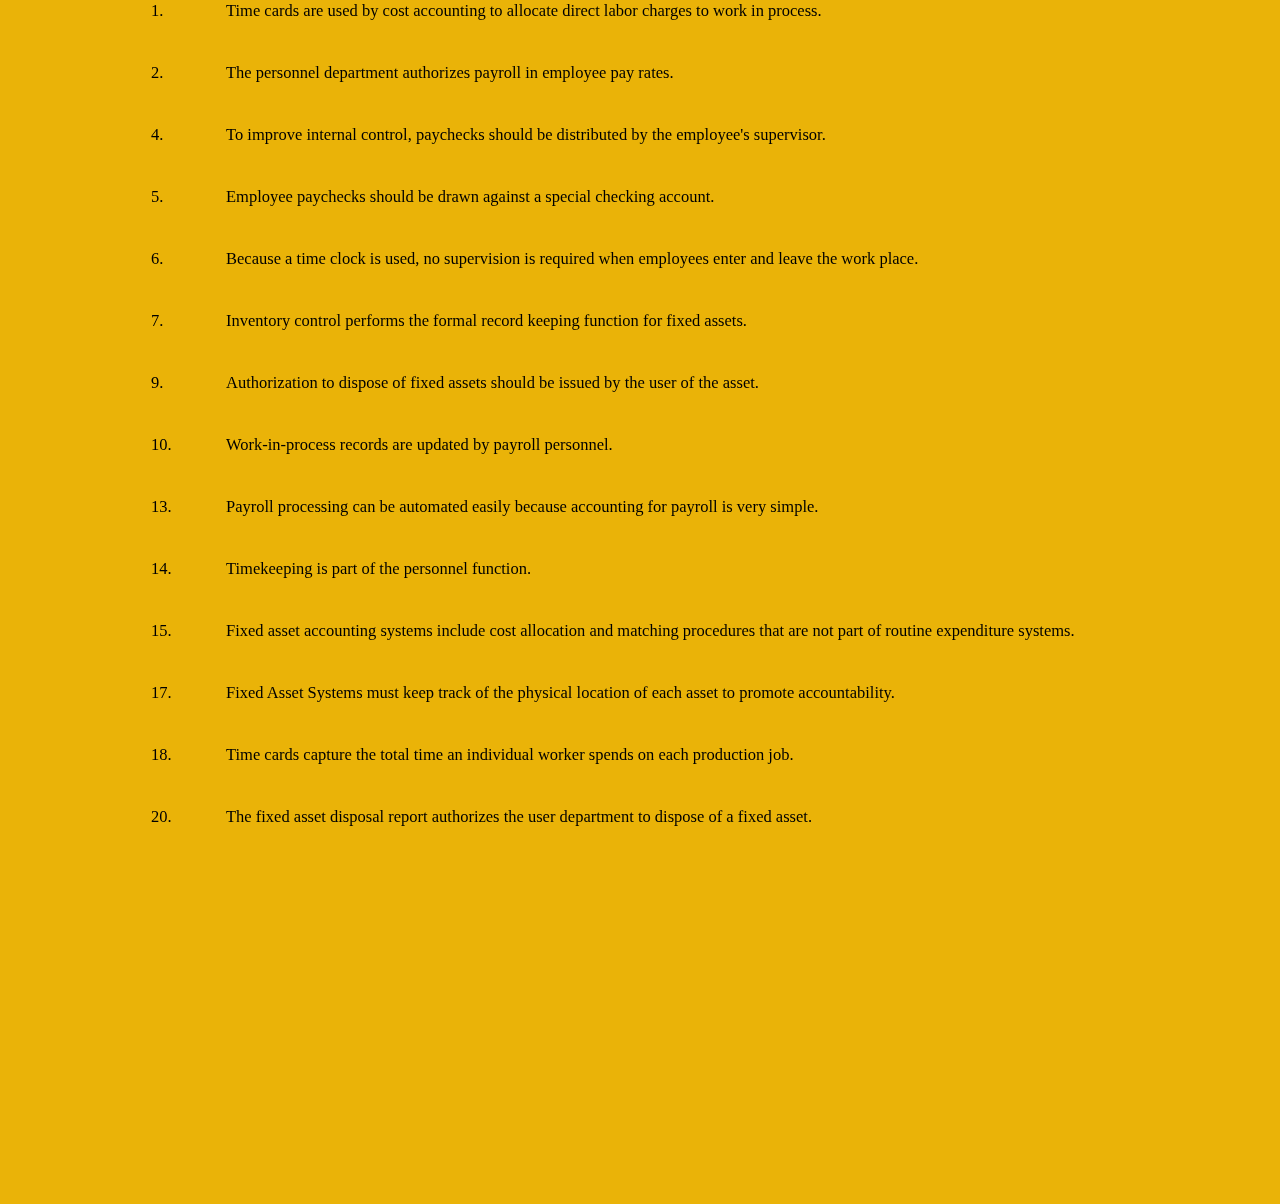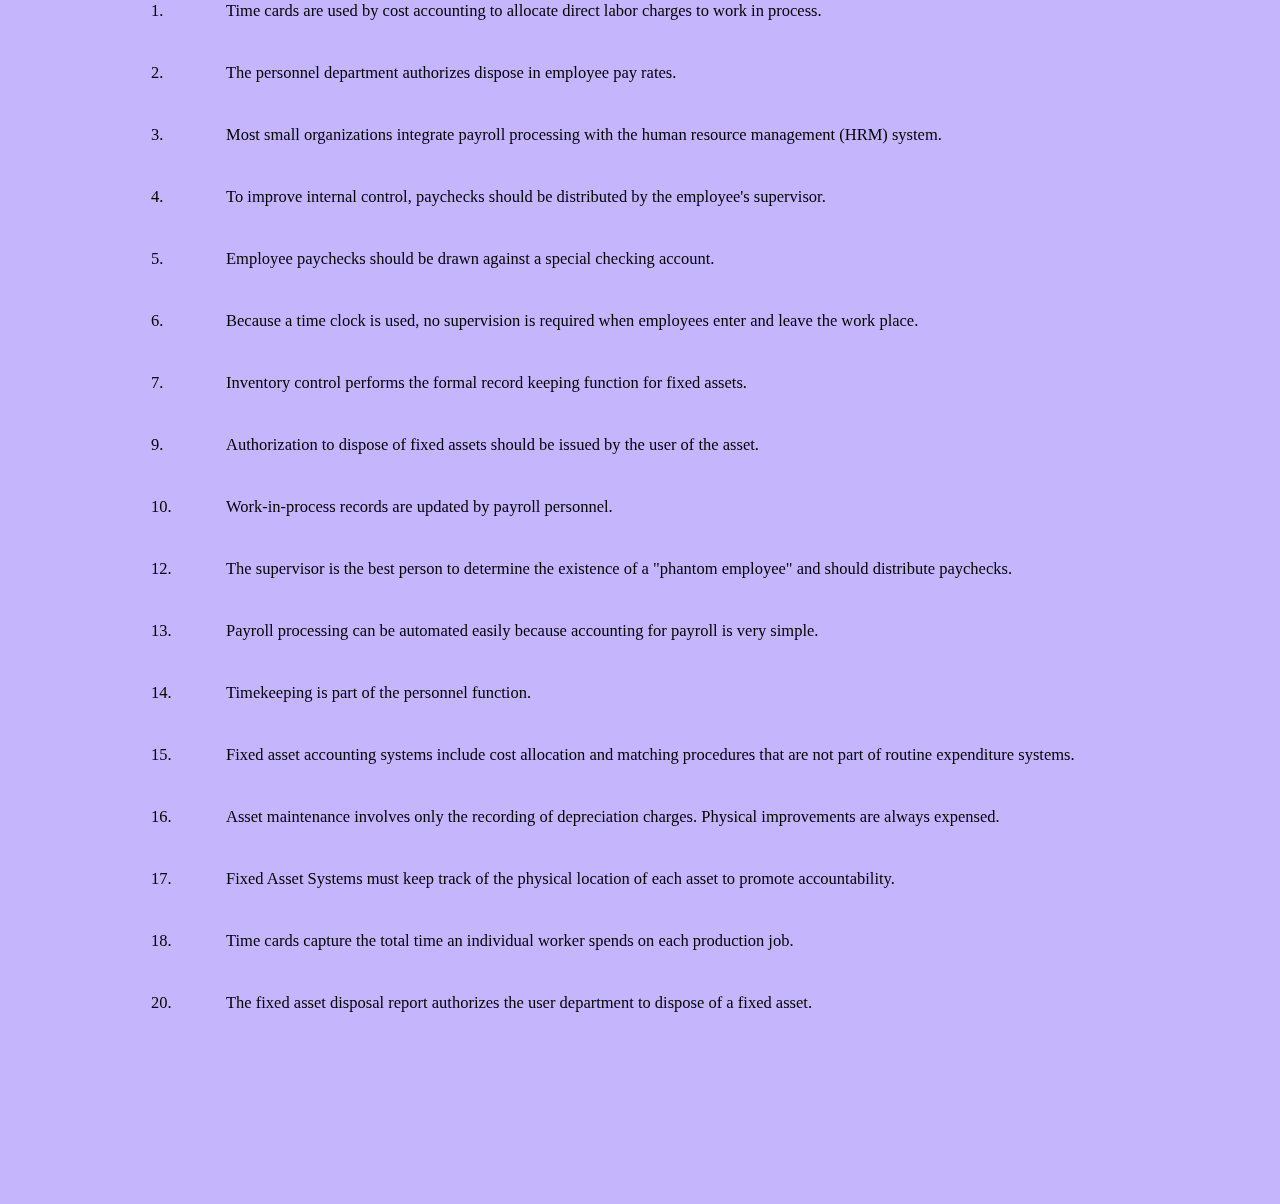--- a/index.html
+++ b/index.html
@@ -14,21 +14,21 @@
     overflow: hidden;
     font-family: "Liberation Serif", "DejaVu Serif", serif;
     color: #000000;
   }
 
   
   .page {
     position: relative;
     width: 1280px;
     height: 1204px;
-    background: #c4b5fd;
+    background: #eab308;
     box-sizing: border-box;
     padding: 0;
   }
 
   
   .question-list {
     position: absolute;
     left: 151px;
     top: 0;
     width: 1000px;
@@ -70,30 +70,27 @@
   .question-item:last-child {
     margin-bottom: 14px;
   }
 </style>
 </head>
 <body style="background: rgb(255, 255, 255); color: rgb(0, 0, 0);">
 
 <div class="page">
   <div class="question-list" id="question-list">
       <p class="question-item"><span class="question-number">1.</span><span class="question-text">Time cards are used by cost accounting to allocate direct labor charges to work in process.</span></p>
-      <p class="question-item"><span class="question-number">2.</span><span class="question-text">The personnel department authorizes dispose in employee pay rates.</span></p>
-      <p class="question-item"><span class="question-number">3.</span><span class="question-text">Most small organizations integrate payroll processing with the human resource management (HRM) system.</span></p>
+      <p class="question-item"><span class="question-number">2.</span><span class="question-text">The personnel department authorizes payroll in employee pay rates.</span></p>
       <p class="question-item"><span class="question-number">4.</span><span class="question-text">To improve internal control, paychecks should be distributed by the employee's supervisor.</span></p>
       <p class="question-item"><span class="question-number">5.</span><span class="question-text">Employee paychecks should be drawn against a special checking account.</span></p>
       <p class="question-item"><span class="question-number">6.</span><span class="question-text">Because a time clock is used, no supervision is required when employees enter and leave the work place.</span></p>
       <p class="question-item"><span class="question-number">7.</span><span class="question-text">Inventory control performs the formal record keeping function for fixed assets.</span></p>
       <p class="question-item"><span class="question-number">9.</span><span class="question-text">Authorization to dispose of fixed assets should be issued by the user of the asset.</span></p>
       <p class="question-item"><span class="question-number">10.</span><span class="question-text">Work-in-process records are updated by payroll personnel.</span></p>
-      <p class="question-item"><span class="question-number">12.</span><span class="question-text">The supervisor is the best person to determine the existence of a "phantom employee" and should distribute paychecks.</span></p>
       <p class="question-item"><span class="question-number">13.</span><span class="question-text">Payroll processing can be automated easily because accounting for payroll is very simple.</span></p>
       <p class="question-item"><span class="question-number">14.</span><span class="question-text">Timekeeping is part of the personnel function.</span></p>
       <p class="question-item"><span class="question-number">15.</span><span class="question-text">Fixed asset accounting systems include cost allocation and matching procedures that are not part of routine expenditure systems.</span></p>
-      <p class="question-item"><span class="question-number">16.</span><span class="question-text">Asset maintenance involves only the recording of depreciation charges. Physical improvements are always expensed.</span></p>
       <p class="question-item"><span class="question-number">17.</span><span class="question-text">Fixed Asset Systems must keep track of the physical location of each asset to promote accountability.</span></p>
       <p class="question-item"><span class="question-number">18.</span><span class="question-text">Time cards capture the total time an individual worker spends on each production job.</span></p>
       <p class="question-item"><span class="question-number">20.</span><span class="question-text">The fixed asset disposal report authorizes the user department to dispose of a fixed asset.</span></p>
     </div>
 </div>
 
 </body></html>

